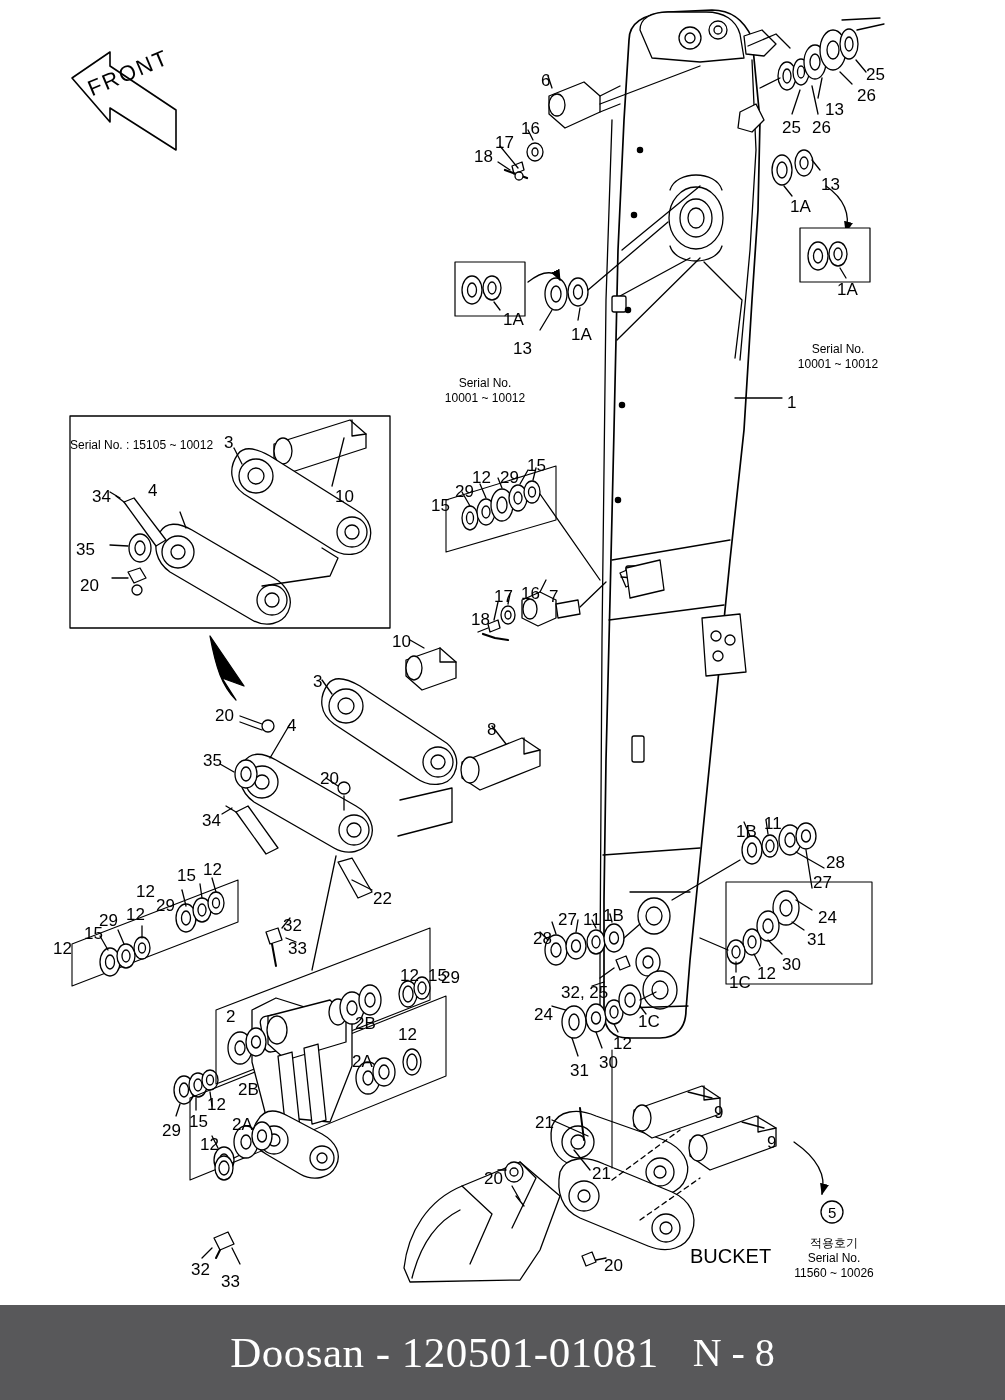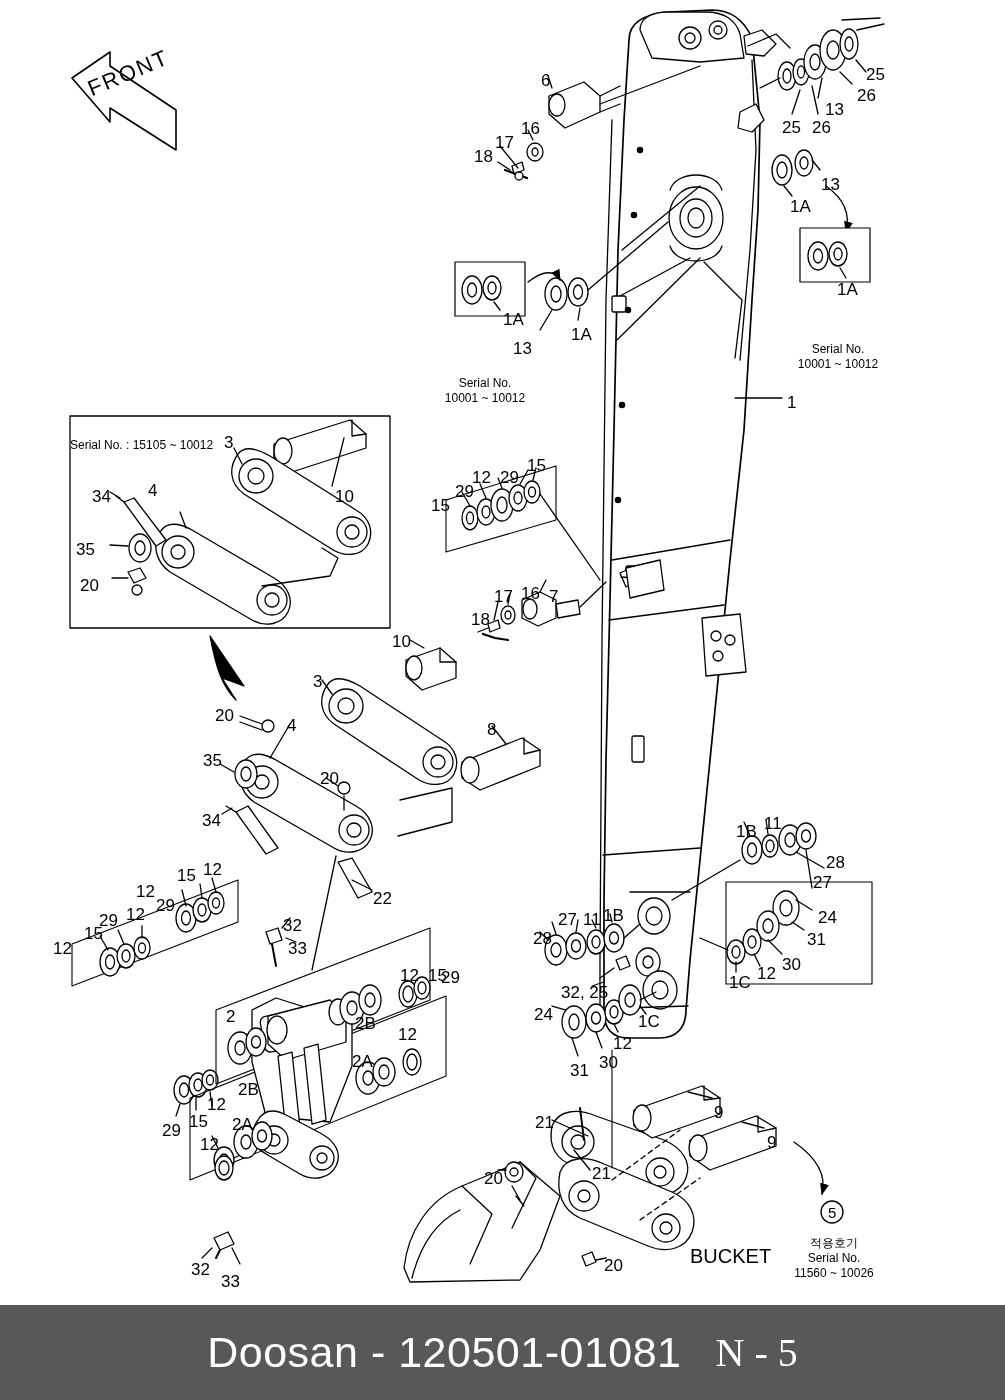--- a/index.html
+++ b/index.html
@@ -64,21 +64,21 @@
     width: 1005px;
     height: 95px;
     background: #58585a;
     display: flex;
     align-items: center;
     justify-content: center;
     gap: 34px;
   }
   #footer .brandline {
     color: #ffffff;
-    font-family: Liberation Sans, sans-serif;
+    font-family: Liberation Serif, serif;
     font-size: 43px;
     letter-spacing: 0.5px;
     white-space: nowrap;
   }
   #footer .pageno {
     color: #ffffff;
     font-family: "Liberation Serif", serif;
     font-size: 40px;
     white-space: nowrap;
   }
@@ -688,16 +688,16 @@
         <div class="lbl" style="left: 767px; top: 1134px;">9</div>
         <div class="lbl" style="left: 535px; top: 1114px;">21</div>
         <div class="lbl" style="left: 592px; top: 1165px;">21</div>
         <div class="lbl" style="left: 484px; top: 1170px;">20</div>
         <div class="lbl" style="left: 604px; top: 1257px;">20</div>
       </div>
   </div>
 
   <div id="footer">
     <div class="brandline">Doosan - 120501-01081</div>
-    <div class="pageno">N - 5</div>
+    <div class="pageno">N - 8</div>
   </div>
 
 </div>
 
 </body></html>

